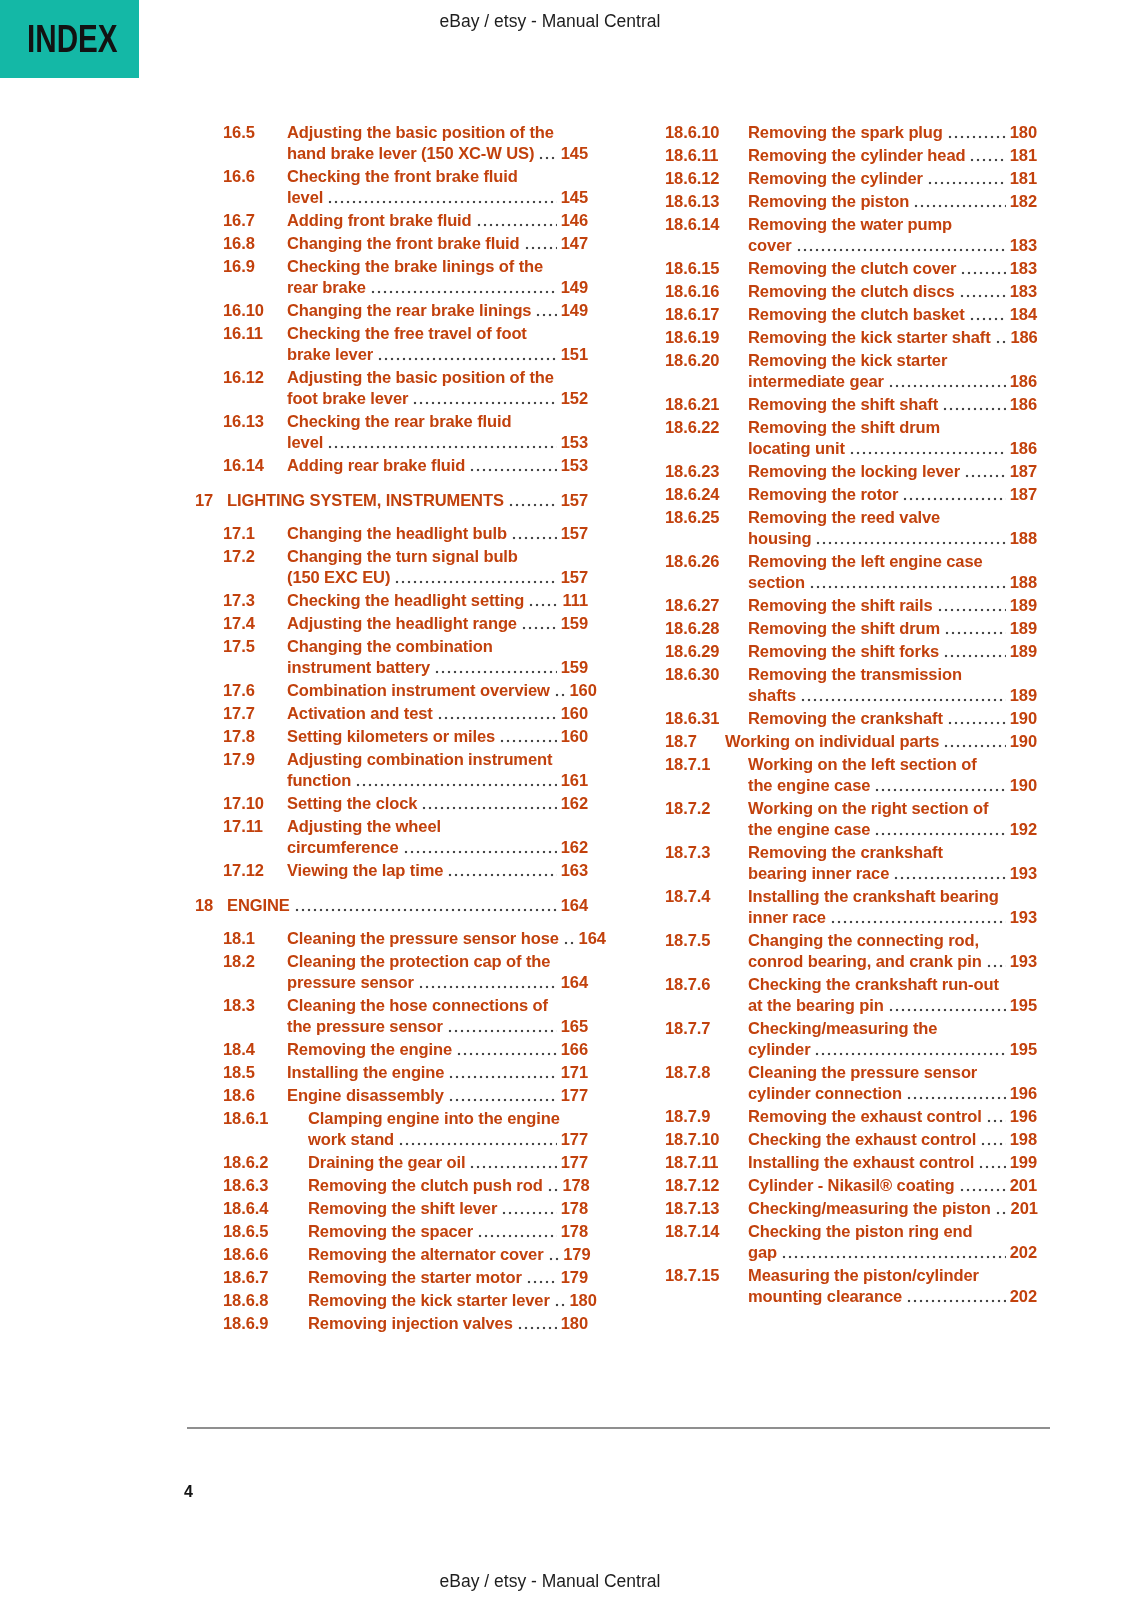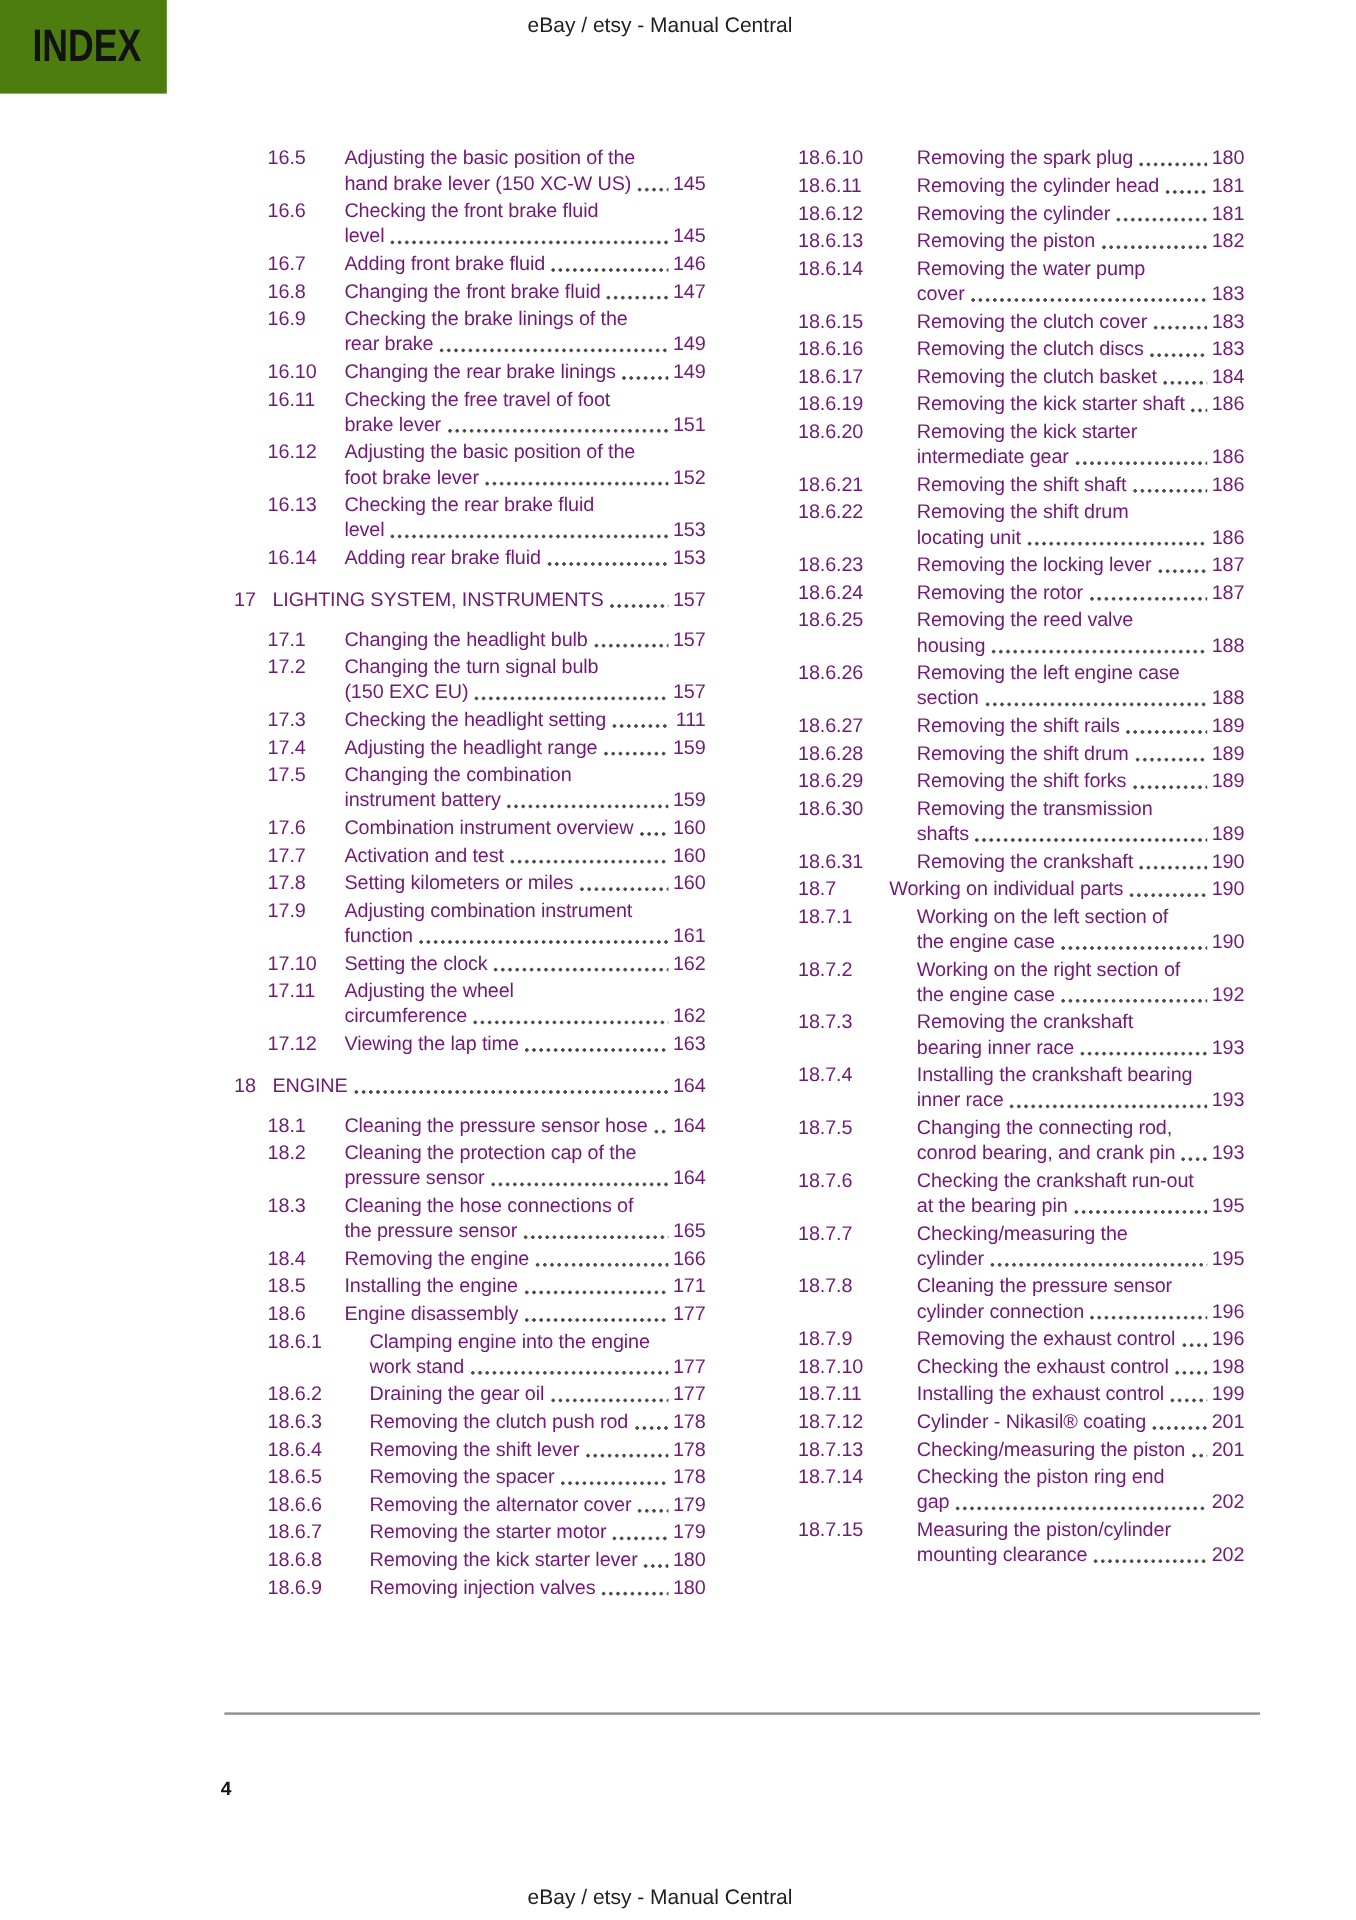--- a/index.html
+++ b/index.html
@@ -2,21 +2,21 @@
 <html><head>
 <meta charset="utf-8">
 <style>
   html,body { margin:0; padding:0; }
   body {
     width:1130px; height:1600px; position:relative; background:#ffffff;
     font-family:"Liberation Sans", sans-serif; overflow:hidden;
   }
   .index-box {
     position:absolute; left:0; top:0; width:139px; height:78px;
-    background:#4d7c0f; display:flex; align-items:center;
+    background:#14b8a6; display:flex; align-items:center;
   }
   .index-box .label {
     font-size:38px; font-weight:bold; color:#121212; letter-spacing:0;
     transform:scaleX(0.78); transform-origin:0 50%; margin-left:27px;
   }
   .page-header {
     position:absolute; top:11px; left:0; width:1100px; text-align:center;
     font-size:17.5px; color:#1e1e1e;
   }
   .footer-text {
@@ -26,21 +26,21 @@
   .rule {
     position:absolute; left:187px; top:1427px; width:863px; height:2px;
     background:#8f8f8f;
   }
   .page-num {
     position:absolute; left:184px; top:1483px; font-size:16px;
     font-weight:bold; color:#141414;
   }
   .col {
     position:absolute; top:122px; display:flex; flex-direction:column;
-    color:#701a75; font-size:16.5px; line-height:21px; letter-spacing:-0.1px;
+    color:#c2410c; font-size:16.5px; line-height:21px; letter-spacing:-0.1px;font-weight:bold;
   }
   .col.left  { left:195px; width:393px; }
   .col.right { left:665px; width:372px; }
   .entry { display:flex; margin-bottom:2px; }
   .entry .num { flex:0 0 auto; white-space:nowrap; }
   .entry .body { flex:1 1 auto; min-width:0; }
   .line { white-space:nowrap; }
   .line.last { display:flex; align-items:flex-end; }
   .line.last .t { flex:0 0 auto; }
   .leader {
@@ -52,21 +52,21 @@
   }
   .pg { flex:0 0 auto; min-width:28px; text-align:right; }
   
   .entry.chapter { margin-top:12px; margin-bottom:12px; padding-left:0; }
   .entry.chapter .num { width:32px; }
   .entry.section { padding-left:28px; }
   .entry.section .num { width:64px; }
   .entry.subsection { padding-left:28px; }
   .entry.subsection .num { width:85px; }
   
-  .col.right .entry { padding-left:0;gap:16px; }
+  .col.right .entry { padding-left:0; }
   .col.right .entry.section .num { width:60px; }
   .col.right .entry.subsection .num { width:83px; }
 </style>
 </head>
 <body>
 
 <div class="index-box">
   <span class="label">INDEX</span>
 </div>
 

